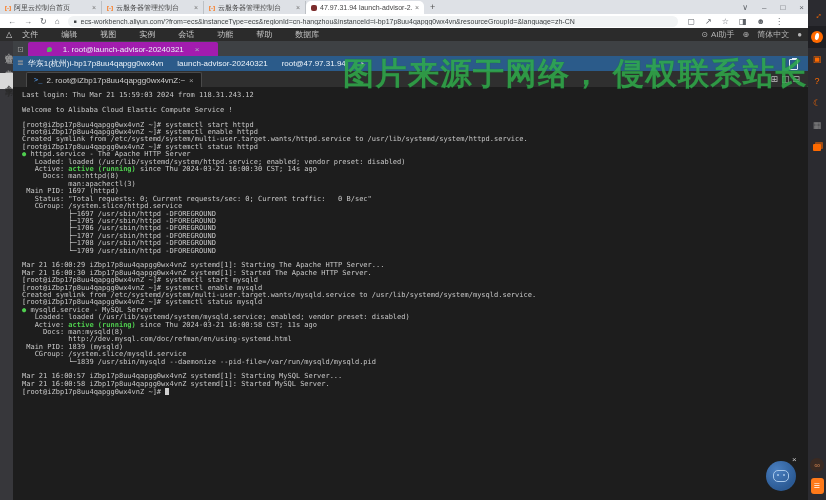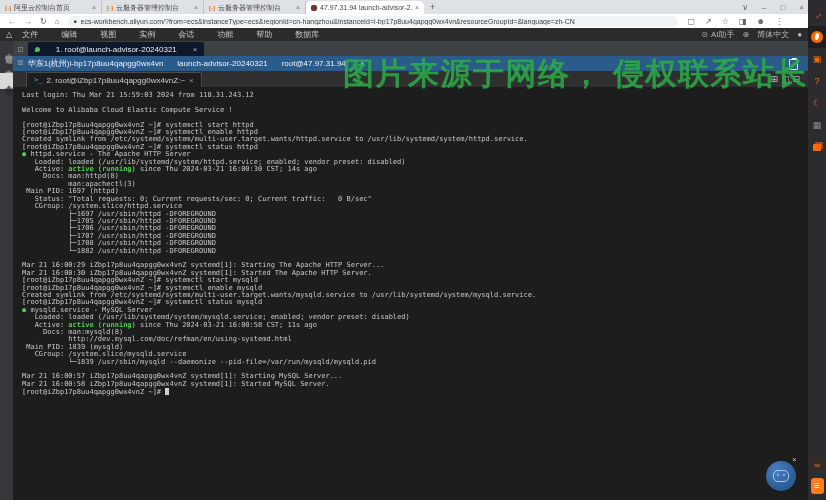--- a/index.html
+++ b/index.html
@@ -35,21 +35,21 @@
   .menu-right .mi{display:flex;align-items:center;gap:3px;}
   .main-row{position:absolute;left:0;top:13px;right:0;bottom:0;display:flex;}
   
   .left-strip{width:13px;background:#37373b;display:flex;flex-direction:column;align-items:stretch;flex:0 0 auto;}
   .vtab{writing-mode:vertical-rl;text-orientation:mixed;font-size:8px;color:#9a9a9a;padding:6px 0;text-align:center;letter-spacing:1px;}
   .vtab.active{background:#d8d8d8;color:#2b2b2b;}
   .content-col{flex:1;display:flex;flex-direction:column;min-width:0;}
   
   .session-tab-row{height:15px;background:#3e4144;display:flex;align-items:flex-end;}
   .row-ico{color:#9a9a9a;font-size:8px;margin:0 4px 2px 4px;}
-  .stab{display:flex;align-items:center;gap:16px;background:#0f172a;height:14px;padding:0 7px;border-radius:2px 2px 0 0;font-size:8px;color:#e8eef5;}
+  .stab{display:flex;align-items:center;gap:11px;background:#a21caf;height:14px;padding:0 19px;border-radius:2px 2px 0 0;font-size:8px;color:#e8eef5;}
   .leaf{width:5px;height:5px;border-radius:50% 50% 50% 0;background:#53b85c;}
   .stab .x{color:#aab6c2;}
   
   .session-info-row{height:15px;background:#2b5b8a;display:flex;align-items:center;font-size:8px;color:#eef4fa;position:relative;}
   .session-info-row .seg{margin-right:14px;white-space:nowrap;}
   .session-info-row .seg:first-of-type{margin-left:2px;}
   .bolt{font-size:7px;color:#d9e7c8;}
   .paste-ico{position:absolute;right:28px;top:3px;width:7px;height:9px;border:1px solid #e6eef6;border-radius:1px;background:transparent;}
   .paste-ico::after{content:"";position:absolute;left:2px;top:-2px;width:5px;height:2px;background:#e6eef6;}
   
@@ -210,21 +210,21 @@
           <div class="tline">     Docs: man:httpd(8)</div>
           <div class="tline">           man:apachectl(3)</div>
           <div class="tline"> Main PID: 1697 (httpd)</div>
           <div class="tline">   Status: "Total requests: 0; Current requests/sec: 0; Current traffic:   0 B/sec"</div>
           <div class="tline">   CGroup: /system.slice/httpd.service</div>
           <div class="tline">           ├─1697 /usr/sbin/httpd -DFOREGROUND</div>
           <div class="tline">           ├─1705 /usr/sbin/httpd -DFOREGROUND</div>
           <div class="tline">           ├─1706 /usr/sbin/httpd -DFOREGROUND</div>
           <div class="tline">           ├─1707 /usr/sbin/httpd -DFOREGROUND</div>
           <div class="tline">           ├─1708 /usr/sbin/httpd -DFOREGROUND</div>
-          <div class="tline">           └─1882 /usr/sbin/httpd -DFOREGROUND</div>
+          <div class="tline">           └─1709 /usr/sbin/httpd -DFOREGROUND</div>
           <div class="tline"> </div>
           <div class="tline">Mar 21 16:00:29 iZbp17p8uu4qapgg0wx4vnZ systemd[1]: Starting The Apache HTTP Server...</div>
           <div class="tline">Mar 21 16:00:30 iZbp17p8uu4qapgg0wx4vnZ systemd[1]: Started The Apache HTTP Server.</div>
           <div class="tline">[root@iZbp17p8uu4qapgg0wx4vnZ ~]# systemctl start mysqld</div>
           <div class="tline">[root@iZbp17p8uu4qapgg0wx4vnZ ~]# systemctl enable mysqld</div>
           <div class="tline">Created symlink from /etc/systemd/system/multi-user.target.wants/mysqld.service to /usr/lib/systemd/system/mysqld.service.</div>
           <div class="tline">[root@iZbp17p8uu4qapgg0wx4vnZ ~]# systemctl status mysqld</div>
           <div class="tline"><span class="g">●</span> mysqld.service - MySQL Server</div>
           <div class="tline">   Loaded: loaded (/usr/lib/systemd/system/mysqld.service; enabled; vendor preset: disabled)</div>
           <div class="tline">   Active: <span class="g">active (running)</span> since Thu 2024-03-21 16:00:58 CST; 11s ago</div>

